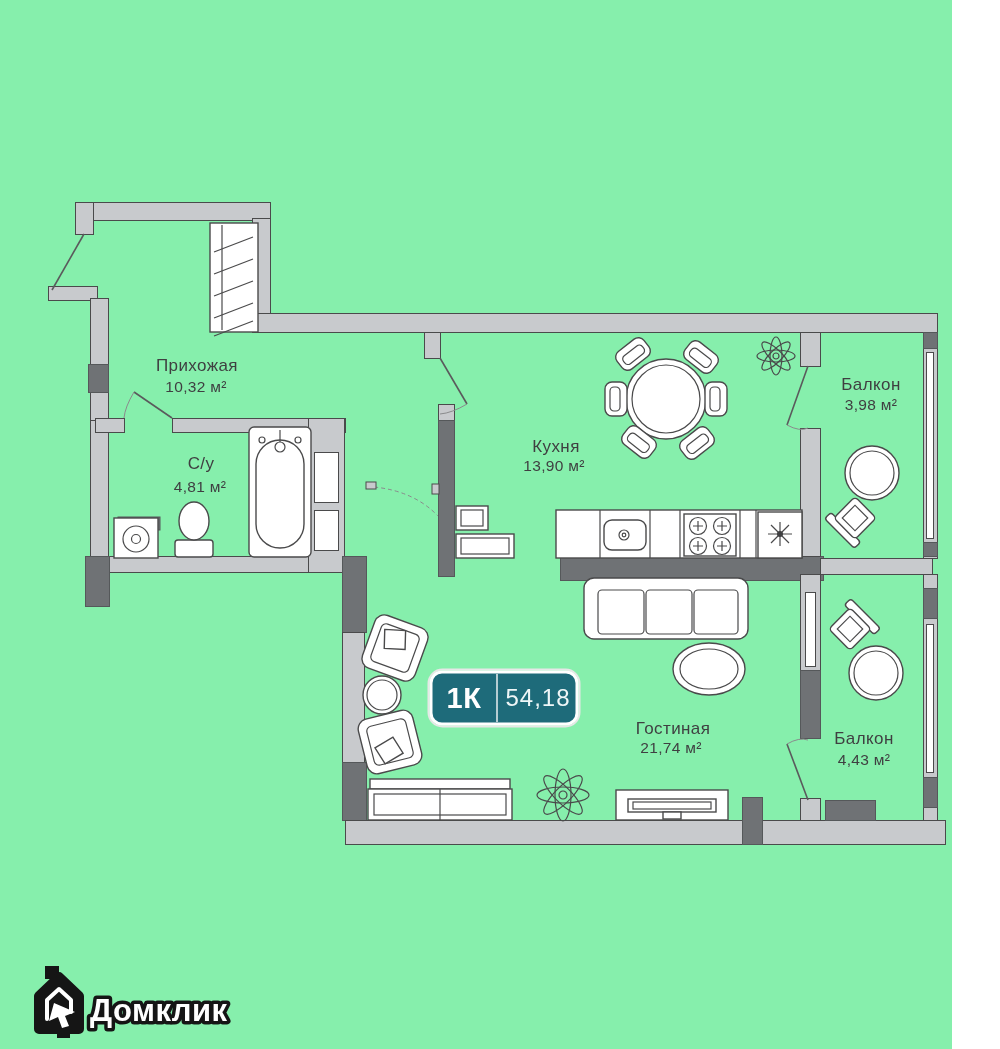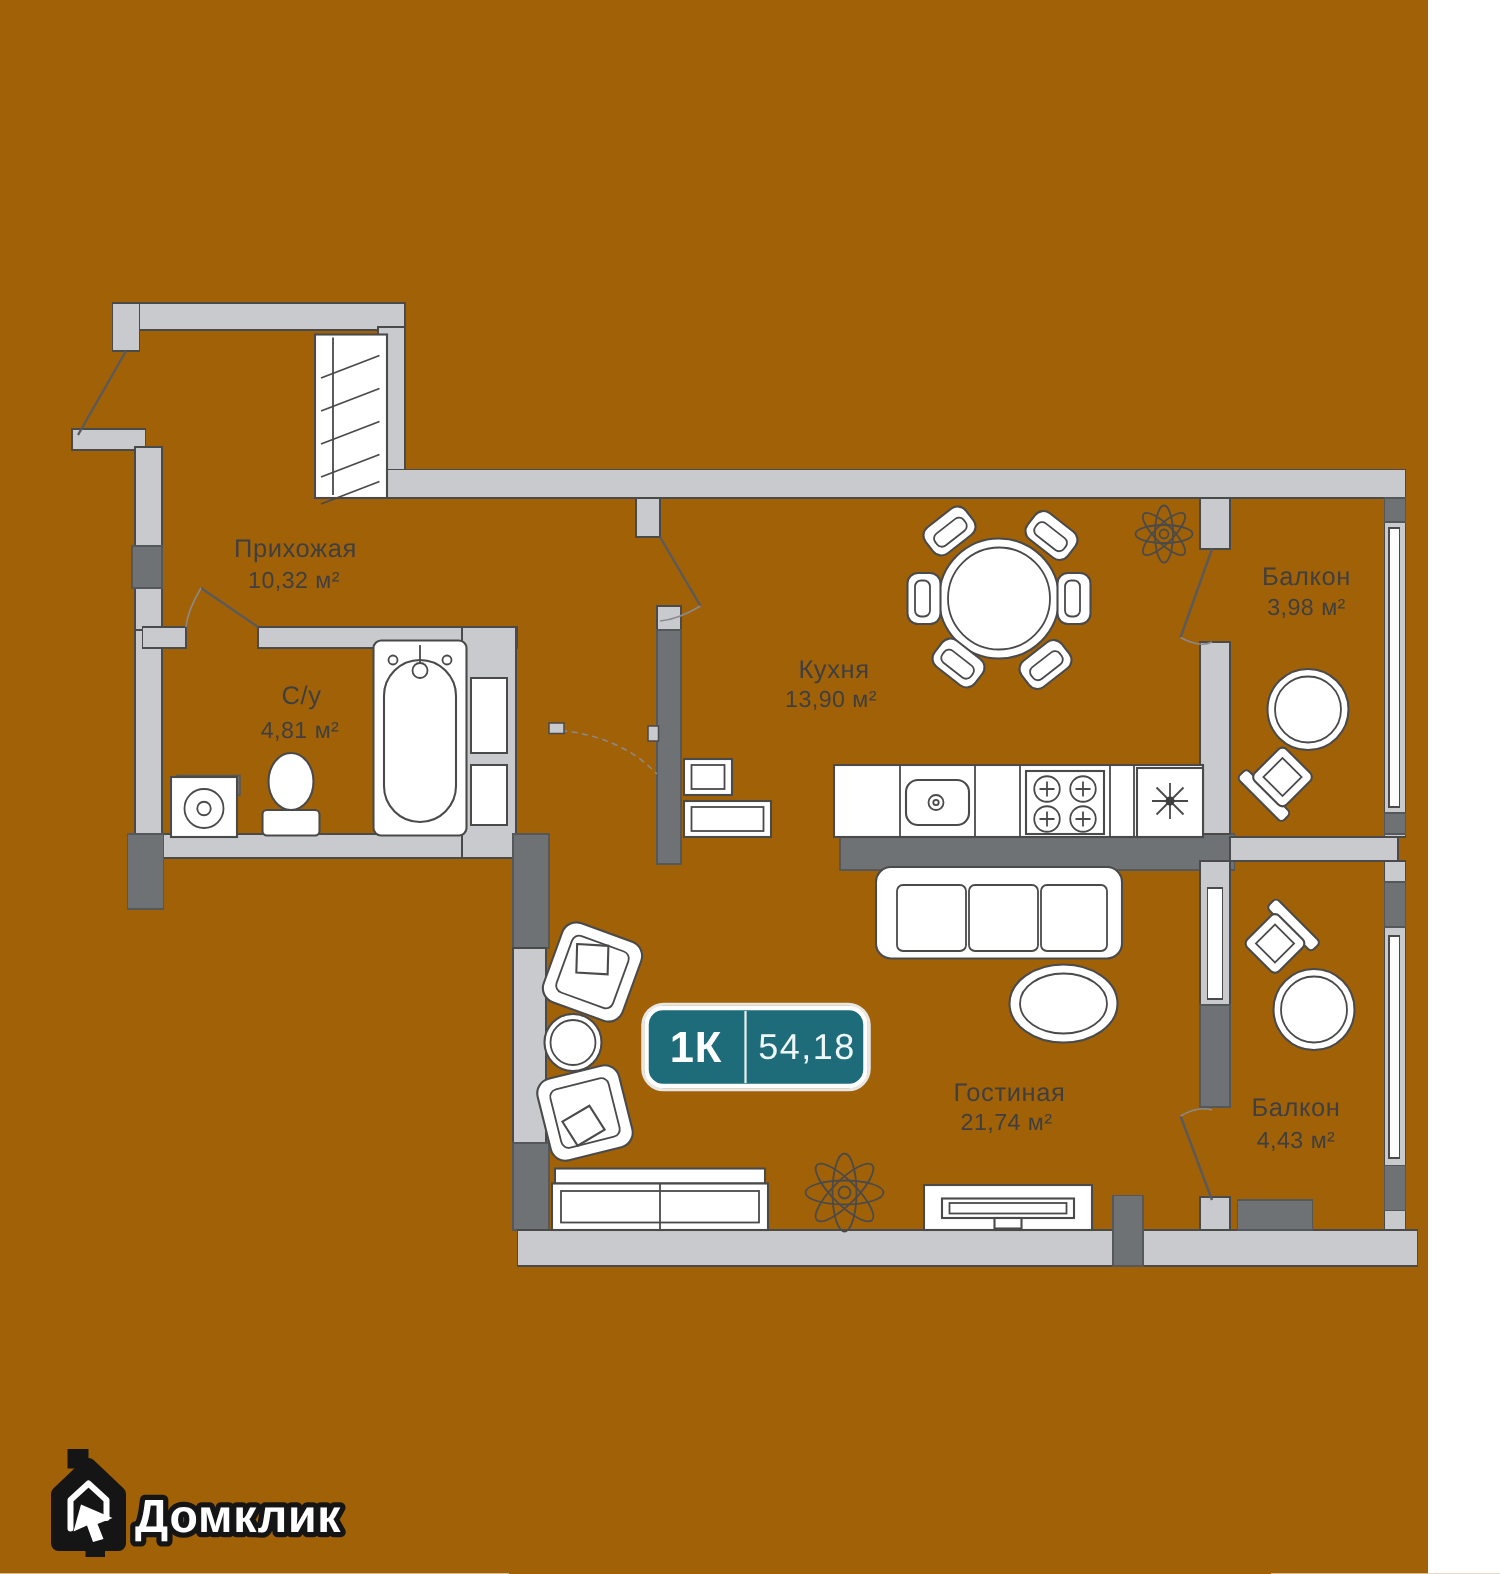--- a/index.html
+++ b/index.html
@@ -1,16 +1,16 @@
 <!DOCTYPE html>
 <html><head>
 <meta charset="utf-8">
 <style>
   html,body{margin:0;padding:0;background:#fff;}
-  .stage{position:relative;width:952px;height:1049px;background:#a16207;overflow:hidden;
+  .stage{position:relative;width:952px;height:1049px;background:#86efac;overflow:hidden;
          font-family:"Liberation Sans",sans-serif;}
   svg{position:absolute;left:0;top:0;}
   .w   {fill:#c8cacd;stroke:#4a4a4b;stroke-width:1;}
   .wd  {fill:#6f7275;stroke:#55585a;stroke-width:1;}
   .slot{fill:#ffffff;stroke:#4a4a4b;stroke-width:1;}
   .f   {fill:#ffffff;stroke:#4a4a4b;stroke-width:1.4;}
   .fl  {fill:none;stroke:#4a4a4b;stroke-width:1.2;}
   .door{fill:none;stroke:#5a5a5c;stroke-width:1.6;}
   .arc {fill:none;stroke:#8a8a8c;stroke-width:1;}
   .lbl {fill:#3f3f41;}

